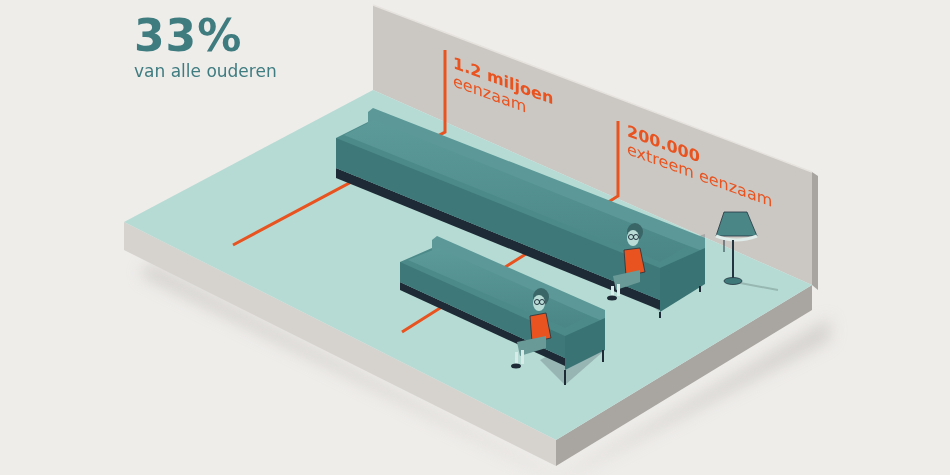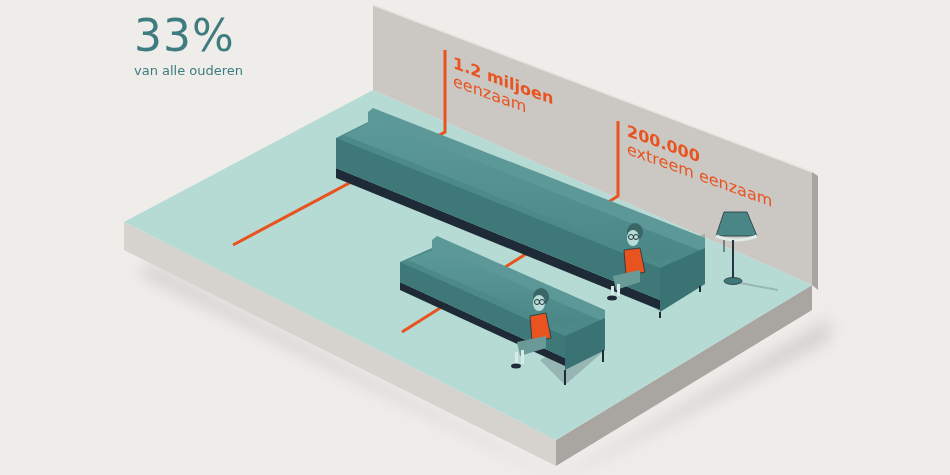--- a/index.html
+++ b/index.html
@@ -1,20 +1,20 @@
 <!DOCTYPE html>
 <html><head>
 <meta charset="utf-8">
 <style>
   html, body { margin: 0; padding: 0; }
   body { width: 950px; height: 475px; background: #efedea; overflow: hidden; position: relative; font-family: "DejaVu Sans", "Liberation Sans", sans-serif; }
   .scene { position: absolute; left: 0; top: 0; }
   .headline { position: absolute; left: 134px; top: 12px; color: #3f7c80; }
-  .big { font-size: 44px; font-weight: normal; letter-spacing: 1px; line-height: 48px; }
-  .sub { font-size: 13px; line-height: 22px; }
+  .big { font-size: 44px; font-weight: bold; letter-spacing: 1px; line-height: 48px; }
+  .sub { font-size: 17px; line-height: 22px; }
   .label { position: absolute; color: #e8531f; transform-origin: left top; white-space: nowrap; }
   .label .l1 { font-weight: bold; font-size: 16px; line-height: 18px; }
   .label .l2 { font-size: 16px; line-height: 18px; }
 </style>
 </head>
 <body>
 
 <svg class="scene" width="950" height="475" viewBox="0 0 950 475">
   <defs>
     <filter id="blur" x="-20%" y="-20%" width="140%" height="140%">

